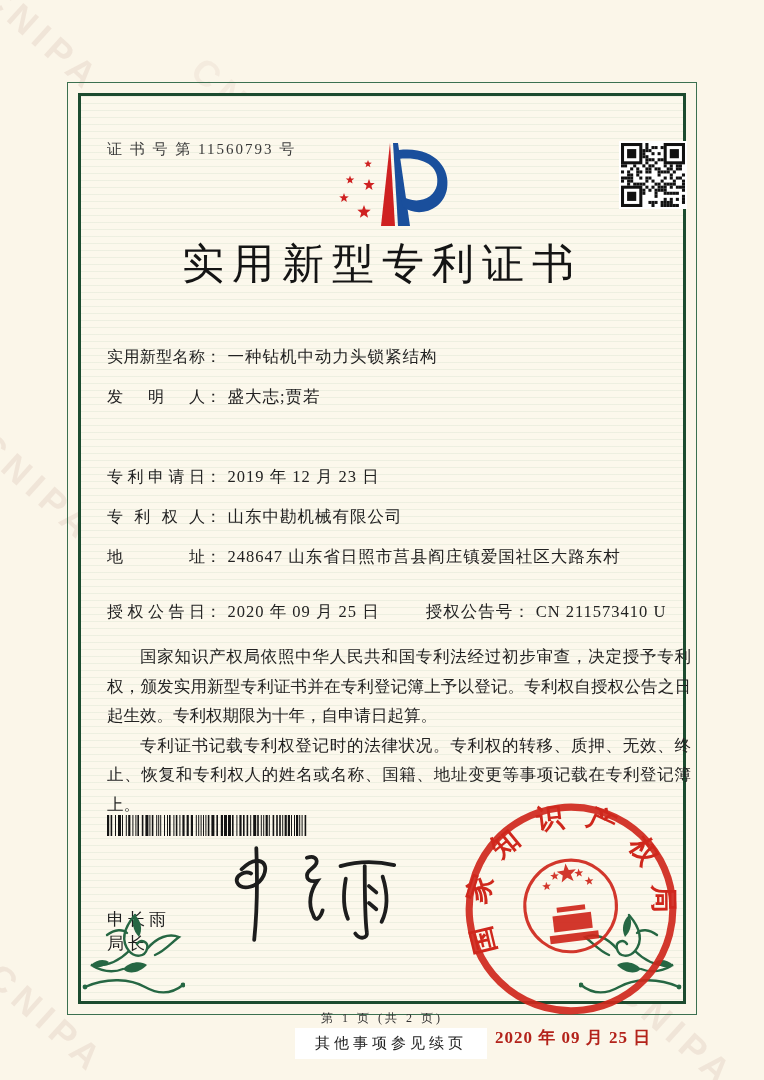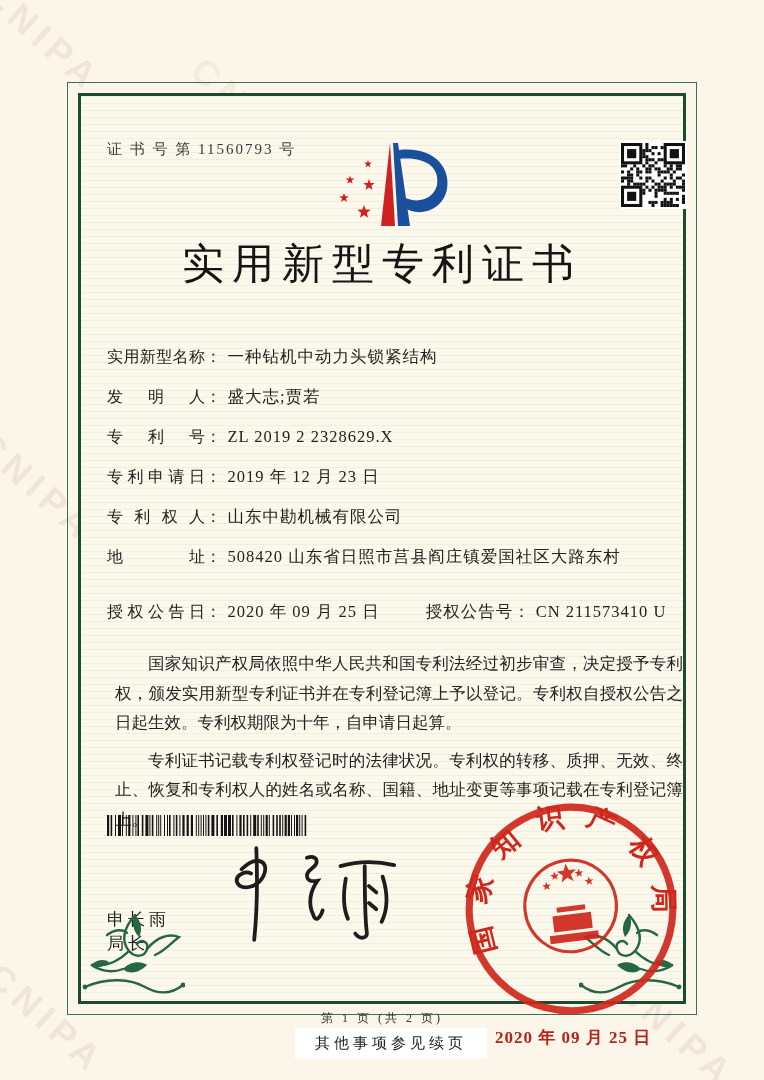--- a/index.html
+++ b/index.html
@@ -43,21 +43,21 @@
     display:inline-block;width:98px;font-size:16px;
     text-align:justify;text-align-last:justify;vertical-align:bottom;
   }
   .fcolon{display:inline-block;}
   .fvalue{display:inline-block;margin-left:6px;letter-spacing:1px;}
   .grant2{margin-left:46px;text-align:center;}
   .paras{
     position:absolute;left:26px;top:546px;width:584px;
     font-size:16.5px;line-height:29.5px;text-align:justify;color:#222;
   }
-  .paras p{margin:8px;text-indent:2em;font-family:Liberation Mono, monospace;}
+  .paras p{margin:0;text-indent:2em;}
   .barcode{position:absolute;left:24px;top:719px;width:206px;height:21px;}
   .officer{position:absolute;left:26px;font-size:17px;letter-spacing:4px;color:#1e1e1e;}
   .officer.t1{top:788px;margin-top:48px;}
   .officer.t2{top:812px;}
   .sig{position:absolute;left:124px;top:748px;width:210px;height:100px;}
   .seal{position:absolute;left:379px;top:702px;width:222px;height:230px;z-index:6;}
   .seal svg.ring{position:absolute;left:0;top:0;transform:rotate(-7deg);}
   .seal-date{
     position:absolute;left:18px;top:228px;width:190px;text-align:center;
     font-size:17px;font-weight:bold;color:#b3231b;letter-spacing:1px;white-space:nowrap;
@@ -253,31 +253,28 @@
         </svg>
 
       <div class="title">实用新型专利证书</div>
 
       <div class="frow" style="top:250px">
         <span class="flabel">实用新型名称</span><span class="fcolon">：</span><span class="fvalue">一种钻机中动力头锁紧结构</span>
       </div>
       <div class="frow" style="top:290px">
         <span class="flabel">发明人</span><span class="fcolon">：</span><span class="fvalue">盛大志;贾若</span>
       </div>
-      <div class="frow" style="top:330px">
-        <span class="flabel">专利号</span><span class="fcolon">：</span><span class="fvalue">ZL 2019 2 2328629.X</span>
-      </div>
       <div class="frow" style="top:370px">
         <span class="flabel">专利申请日</span><span class="fcolon">：</span><span class="fvalue">2019 年 12 月 23 日</span>
       </div>
       <div class="frow" style="top:410px">
         <span class="flabel">专利权人</span><span class="fcolon">：</span><span class="fvalue">山东中勘机械有限公司</span>
       </div>
       <div class="frow" style="top:450px">
-        <span class="flabel">地址</span><span class="fcolon">：</span><span class="fvalue">508420 山东省日照市莒县阎庄镇爱国社区大路东村</span>
+        <span class="flabel">地址</span><span class="fcolon">：</span><span class="fvalue">248647 山东省日照市莒县阎庄镇爱国社区大路东村</span>
       </div>
       <div class="frow" style="top:505px">
         <span class="flabel">授权公告日</span><span class="fcolon">：</span><span class="fvalue">2020 年 09 月 25 日</span><span class="fvalue grant2">授权公告号</span><span class="fcolon">：</span><span class="fvalue">CN 211573410 U</span>
       </div>
 
       <div class="paras">
         <p>国家知识产权局依照中华人民共和国专利法经过初步审查，决定授予专利权，颁发实用新型专利证书并在专利登记簿上予以登记。专利权自授权公告之日起生效。专利权期限为十年，自申请日起算。</p>
         <p>专利证书记载专利权登记时的法律状况。专利权的转移、质押、无效、终止、恢复和专利权人的姓名或名称、国籍、地址变更等事项记载在专利登记簿上。</p>
       </div>
 

